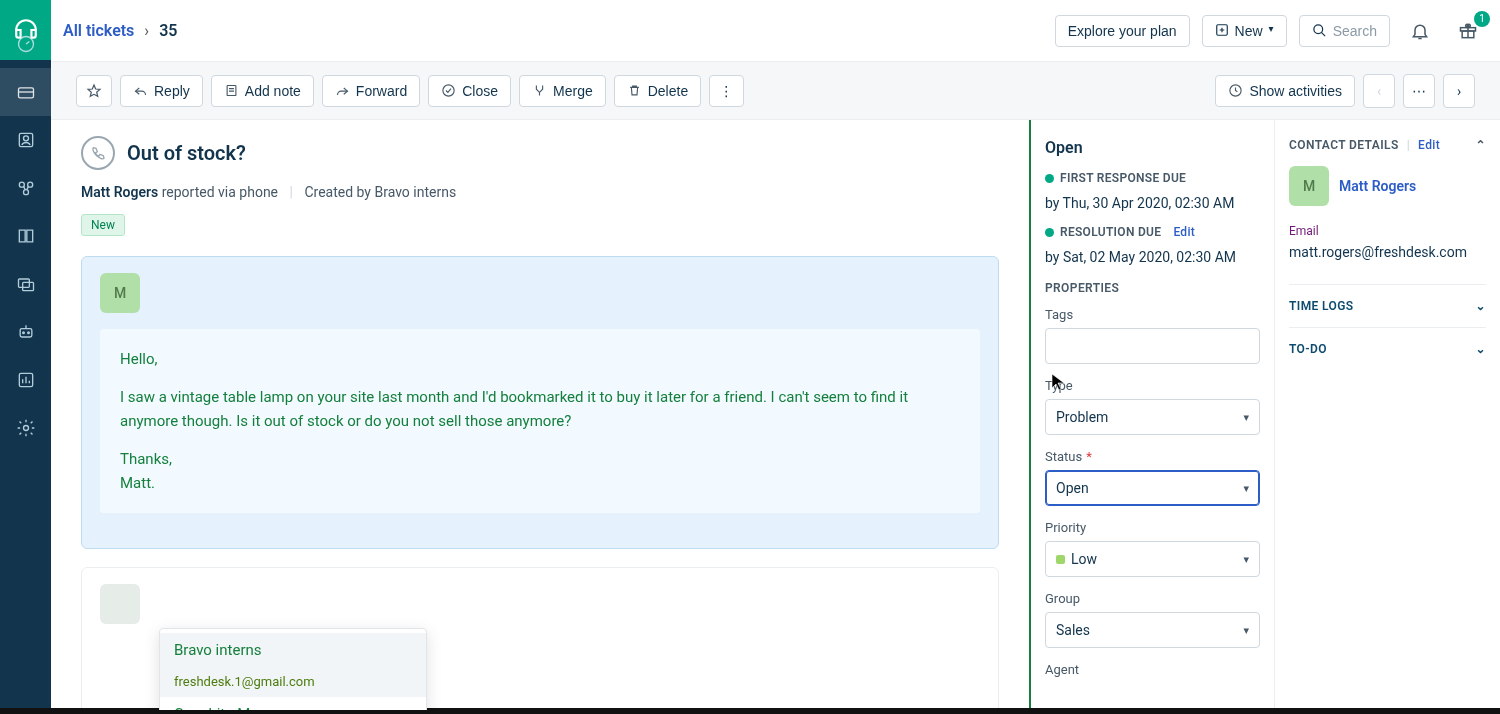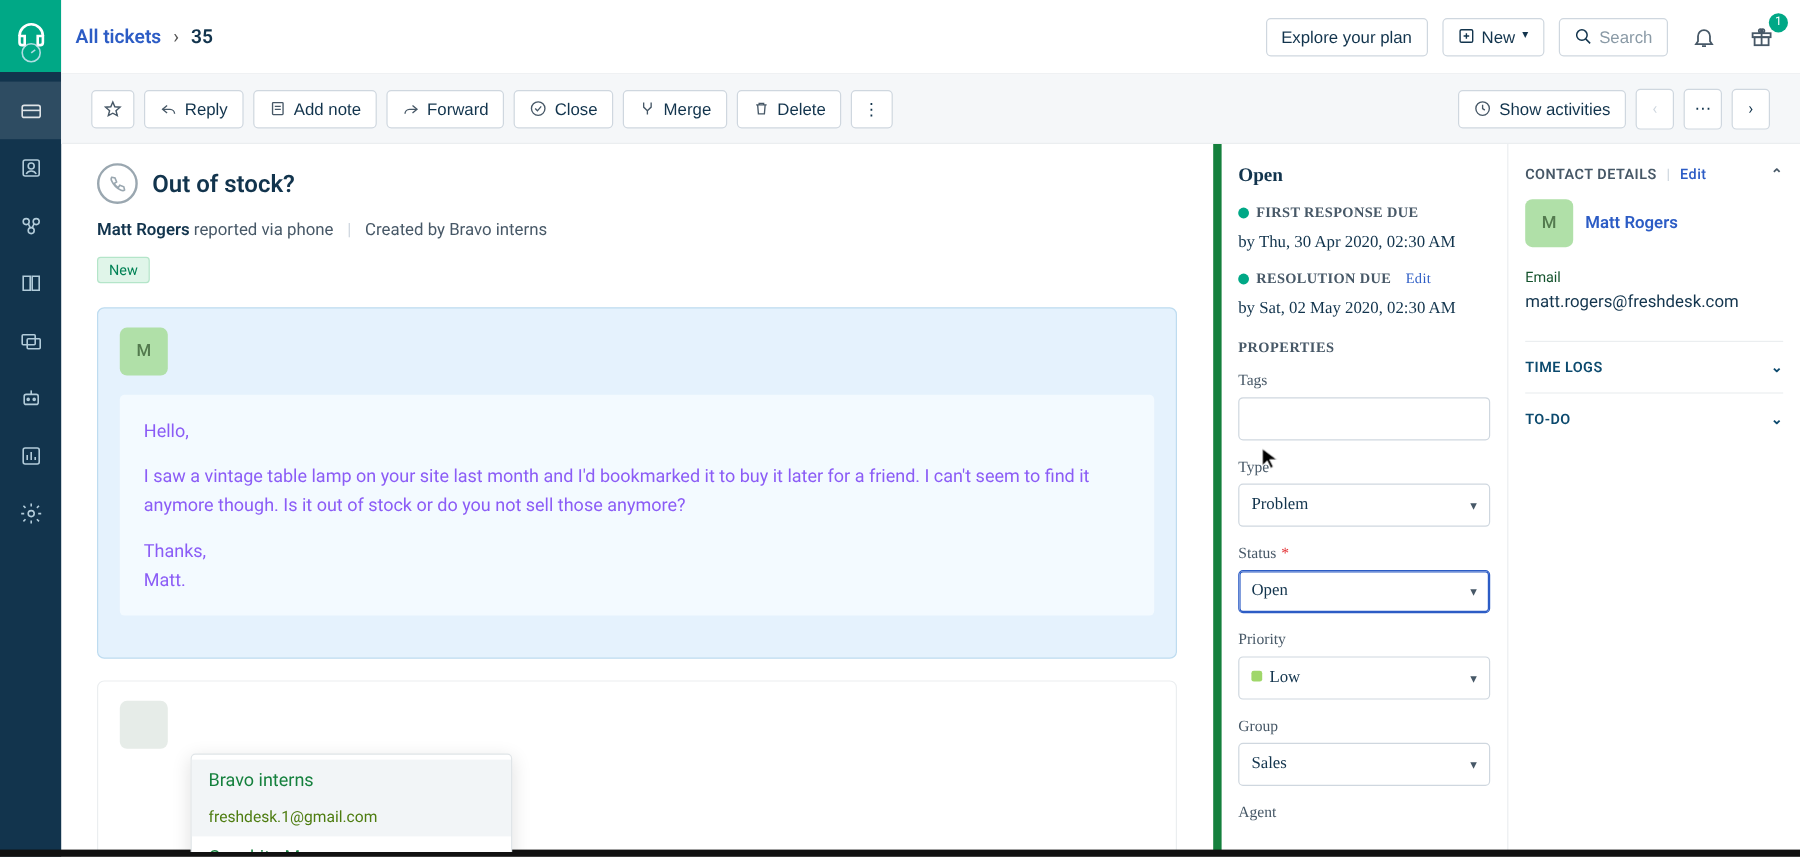--- a/index.html
+++ b/index.html
@@ -22,37 +22,37 @@
 .icon-circle { width:36px; height:36px; display:flex; align-items:center; justify-content:center; border-radius:50%; cursor:pointer; position:relative;}
 .badge { position:absolute; top:-2px; right:-4px; background:#00a886; color:#fff; border-radius:9px; font-size:10px; min-width:16px; height:16px; line-height:16px; text-align:center;}
 
 .actionbar { position:absolute; left:51px; right:0; top:62px; height:58px; background:#f5f7f9; display:flex; align-items:center; padding:0 25px; gap:8px; border-bottom:1px solid #ebeef0;}
 .actionbar .btn.icononly { padding:7px 9px; }
 .action-right { margin-left:auto; display:flex; align-items:center; gap:8px;}
 .sqbtn { width:32px; height:34px; border:1px solid #cfd7df; border-radius:4px; background:#fff; display:inline-flex; align-items:center; justify-content:center; cursor:pointer; }
 
 .content { position:absolute; left:51px; right:0; top:120px; bottom:4px; display:flex; }
 .main { flex:1; overflow-y:auto; padding: 16px 16px 0 16px; position:relative; }
-.properties { width:245px; border-left:7px solid #15803d; padding:18px 14px; overflow-y:auto;font-family:Liberation Serif, serif; }
-.contact-panel { width:244px; border-left:1px solid #ebeef0; padding:18px 14px; overflow-y:auto; }
+.properties { width:245px; border-left:2px solid #15803d; padding:18px 14px; overflow-y:auto; }
+.contact-panel { width:226px; border-left:1px solid #ebeef0; padding:18px 14px; overflow-y:auto; }
 
 .ticket-head { display:flex; align-items:center; gap:12px; }
 .ticket-head .phone-circ { width:34px; height:34px; border:2px solid #9aa7b0; border-radius:50%; display:flex; align-items:center; justify-content:center; color:#9aa7b0;}
 .ticket-head h1 { font-size:20px; font-weight:600;}
 .meta-line { margin-top:14px; color:#12344d; }
 .meta-line .reporter { font-weight:600; }
 .meta-line .subtext { color:#475867; }
 .meta-line .divider { color:#cfd7df; margin:0 8px;}
 .badge-new { display:inline-block; margin-top:14px; padding:3px 9px; background:#e0f5e9; color:#008255; border:1px solid #b4e5c9; border-radius:3px; font-size:12px;}
 
 .card { margin-top:20px; border:1px solid #bedcf0; border-radius:6px; background:#e5f2fd; }
 .card-header { display:flex; align-items:center; gap:12px; padding:16px 18px; }
 .avatar { width:44px; height:44px; background:#b0e0a8; border-radius:6px; display:flex; align-items:center; justify-content:center; color:#537a4e; font-weight:500;}
 .avatar.sm { width:40px; height:40px; }
-.card-body { margin:0 18px 35px; background:#f3faff; border-radius:4px; padding:18px 20px; line-height:1.6; color:#8b5cf6; font-size:15px;}
+.card-body { margin:0 18px 35px; background:#f3faff; border-radius:4px; padding:18px 20px; line-height:1.6; color:#15803d; font-size:15px;}
 .card-body p { margin-bottom:14px; }
 .card-body p:last-child { margin-bottom:0;}
 
 .autocomplete { position:absolute; left:108px; top:508px; width:268px; background:#fff; border:1px solid #e0e5e8; border-radius:4px; box-shadow:0 4px 16px rgba(0,0,0,0.12); z-index:20; padding:4px 0;}
 .ac-item { padding:8px 14px; cursor:pointer;}
 .ac-item.active { background:#f2f5f7; }
 .ac-item .nm { color:#15803d; font-size:15px;}
 .ac-item .em { color:#4d7c0f; font-size:13px; margin-top:15px;}
 
 .card2 { margin-top:18px; border:1px solid #ebeef0; border-radius:6px; background:#fff; height:164px; position:relative;}
@@ -73,21 +73,21 @@
 .fselect.focused { border-color:#2c5cc5; box-shadow:0 0 0 1px #2c5cc5 inset;}
 .fselect .chev { color:#475867; font-size:11px;}
 .pri-dot { width:9px; height:9px; background:#a0d76a; border-radius:2px; display:inline-block; margin-right:6px;}
 
 .contact-head { display:flex; align-items:center; gap:8px; font-size:12px; letter-spacing:0.4px; font-weight:600; color:#475867;}
 .contact-head .edit { color:#2c5cc5; font-weight:500; font-size:12px; cursor:pointer;}
 .contact-head .pipe { color:#cfd7df;}
 .contact-head .chev-up { margin-left:auto; color:#475867; cursor:pointer;}
 .contact-row { display:flex; align-items:center; gap:10px; margin-top:14px;}
 .contact-row .nm { color:#2c5cc5; font-weight:600;}
-.cfield-lbl { font-size:12px; color:#14532d; margin-top:18px;}
+.cfield-lbl { font-size:12px; color:#701a75; margin-top:18px;}
 .cfield-val { font-size:14px; color:#12344d; margin-top:6px; word-break:break-all;}
 .collapser { display:flex; justify-content:space-between; align-items:center; padding:14px 0; border-top:1px solid #ebeef0; margin-top:18px; font-size:12px; letter-spacing:0.4px; font-weight:600; color:#0c4a6e; cursor:pointer;}
 .cursor-ptr { position:absolute; left:1051px; top:373px; font-size:15px; z-index:30;}
 
 .taskbar { position:absolute; left:0; right:0; bottom:0; height:6px; background:#111;}
 </style>
 </head>
 <body>
 
 <div class="sidebar">

